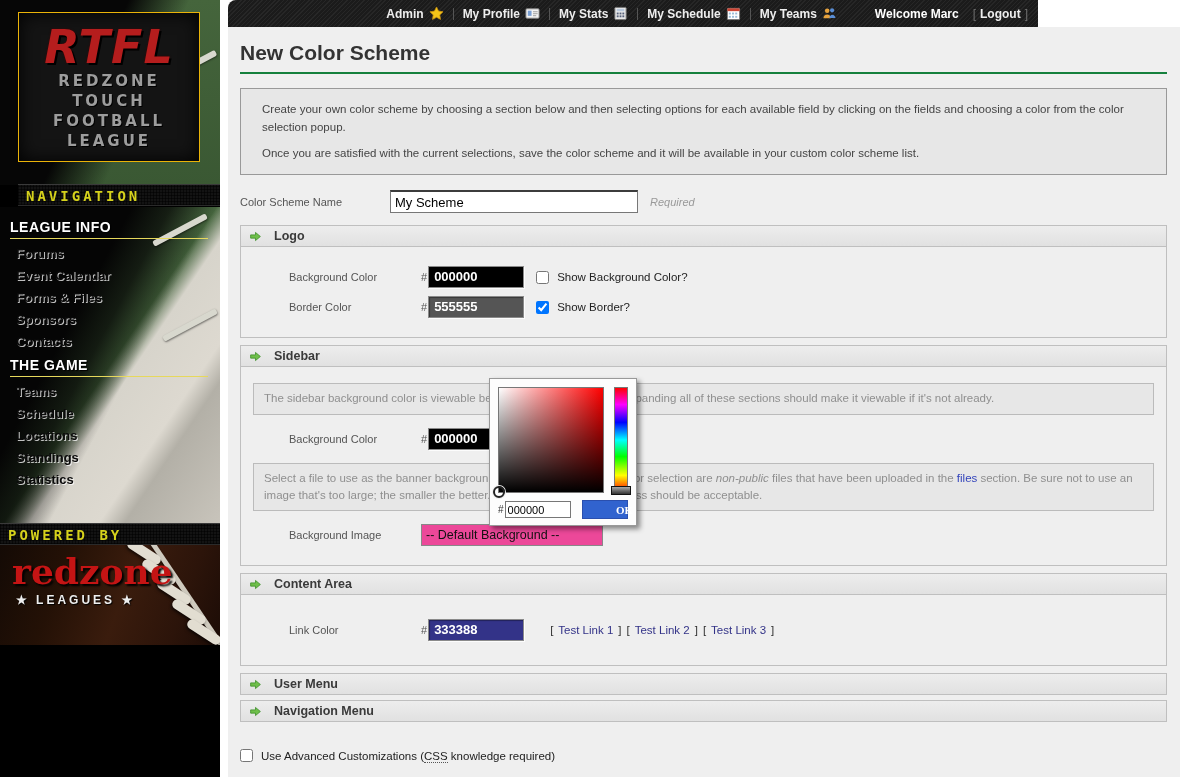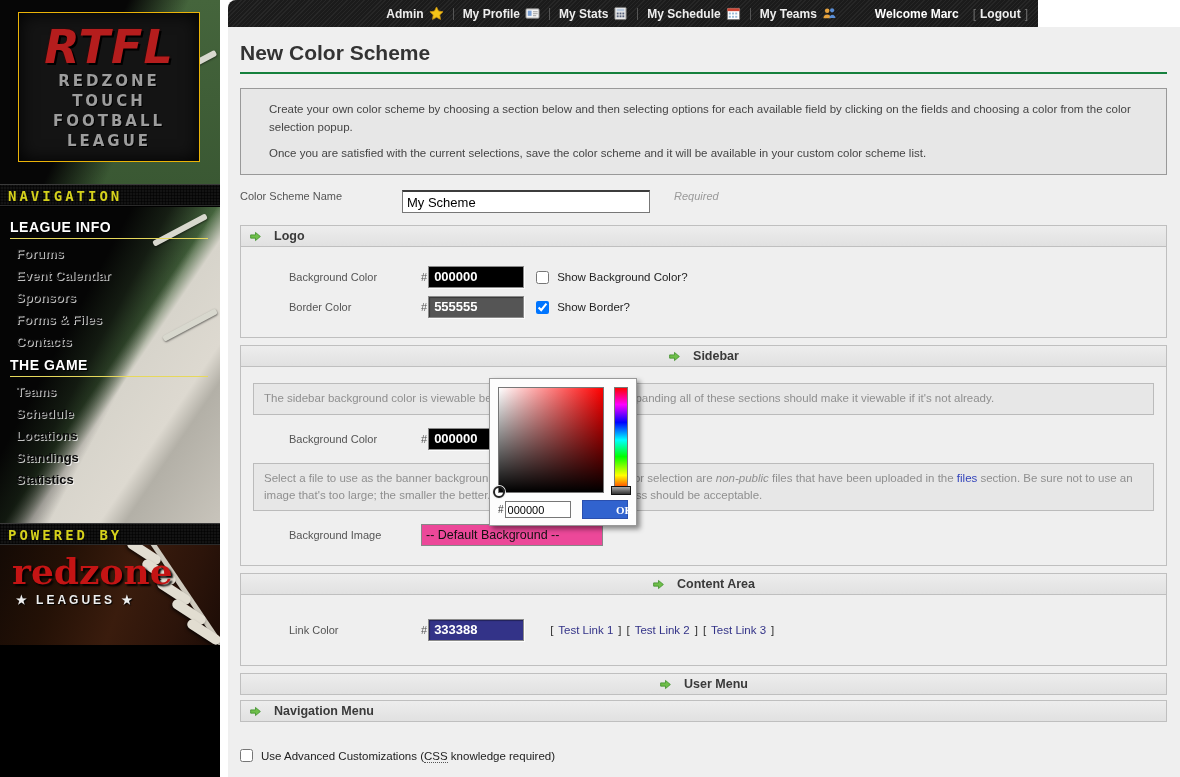--- a/index.html
+++ b/index.html
@@ -18,21 +18,21 @@
   .sb-logo-acronym{font-family:"DejaVu Sans",sans-serif;font-weight:900;font-style:italic;
     font-size:46px;line-height:48px;color:#b51d1d;letter-spacing:1px;text-shadow:2px 2px 0 #000,0 0 2px #400;}
   .sb-logo-line{font-family:"DejaVu Sans",sans-serif;font-weight:700;font-size:15px;line-height:20px;
     color:#9d9d9d;letter-spacing:3px;text-shadow:1px 1px 0 #000;}
   .led-bar{position:absolute;left:0;width:220px;height:22px;background:#131313;
     background-image:repeating-linear-gradient(90deg,rgba(0,0,0,.55) 0 1px,transparent 1px 3px),
                      repeating-linear-gradient(0deg,rgba(0,0,0,.55) 0 1px,transparent 1px 3px);
     border-top:1px solid #3a3a3a;border-bottom:1px solid #2a2a2a;
     font-family:"DejaVu Sans Mono",monospace;font-weight:700;font-size:14px;line-height:22px;
     color:#d6d21c;letter-spacing:3px;padding-left:8px;box-sizing:border-box;}
-  #led-nav{top:184px;}
+  #led-nav{top:184px;margin-left:18px;}
   #led-pow{top:523px;}
   .sb-nav-bg{position:absolute;left:0;top:207px;width:220px;height:316px;
     background:linear-gradient(118deg,#050505 0%,#050505 34%,rgba(5,5,5,.75) 44%,rgba(5,5,5,0) 56%),
                linear-gradient(124deg,rgba(0,0,0,0) 0%,rgba(0,0,0,0) 50%,#d7d4cb 56%,#ddd9d0 72%,#b3b0a7 78%,#c8c4bb 100%),
                linear-gradient(#46663e,#35502e);}
   .sb-nav{position:absolute;left:0;top:207px;width:220px;height:316px;padding:8px 0 0 10px;box-sizing:border-box;}
   .sb-h{width:198px;color:#fff;font-size:14px;font-weight:700;letter-spacing:.5px;
     text-shadow:1px 1px 1px #000;padding:4px 0 3px;border-bottom:1px solid #e6d85c;margin-bottom:4px;}
   .sb-link{display:block;font-size:13px;font-weight:700;color:#0a0a0a;
     text-shadow:1px 1px 0 rgba(255,255,255,.75);padding:3px 0 4px 6px;text-decoration:none;cursor:pointer;}
@@ -61,33 +61,33 @@
   .tb-welcome{margin-left:38px;color:#fff;white-space:nowrap;}
   .tb-logout{margin-left:14px;display:flex;gap:4px;align-items:center;cursor:pointer;white-space:nowrap;}
   .tb-bracket{color:#6f6f6f;font-weight:400;}
 
   
   #content{position:absolute;left:228px;top:27px;width:952px;height:750px;box-sizing:border-box;
     background:#efefef;padding:0 13px 0 12px;color:#333;}
   #page-title{margin-top:14px;font-size:21px;font-weight:700;color:#333;
     padding-bottom:7px;border-bottom:2px solid #15803d;}
   .info-box{margin-top:14px;border:1px solid #999;background:#e7e7e7;padding:4px 12px;}
-  .info-box p{font-size:11.5px;color:#444;line-height:1.55;margin:8px 16px;}
-  .field-row{display:flex;margin-top:15px;gap:12px;}
+  .info-box p{font-size:11.5px;color:#444;line-height:1.55;margin:8px 9px;}
+  .field-row{display:flex;align-items:center;margin-top:15px;}
   .field-label{width:150px;font-size:11px;color:#555;flex:none;}
   #name-input{width:238px;height:16px;border:1px solid #777;border-top:2px solid #3c3c3c;
     padding:2px 4px;font-size:13px;font-family:"Liberation Sans",sans-serif;color:#000;background:#fff;}
   .required-note{font-style:italic;color:#999;font-size:11px;margin-left:12px;}
 
   .sec-header{margin-top:12px;height:22px;box-sizing:border-box;display:flex;align-items:center;
     background:linear-gradient(#ededed,#e1e1e1);border:1px solid #bfbfbf;padding:0 8px;cursor:pointer;}
   .sec-header .arrow{width:13px;height:13px;margin-right:12px;flex:none;}
   .sec-title{font-size:12.5px;font-weight:700;color:#3a3a3a;}
   .sec-body{border:1px solid #bfbfbf;border-top:none;padding:12px;background:#efefef;}
-  .sec-gap{margin-top:7px;justify-content:center;}
+  .sec-gap{margin-top:7px;}
 
   .swatch-row{display:flex;align-items:center;min-height:24px;margin:6px 0;}
   .swatch-label{width:132px;font-size:11px;color:#555;flex:none;padding-left:36px;}
   .hash{font-size:11px;color:#555;margin-right:1px;}
   .swatch{width:84px;height:16px;padding:2px 5px;font-size:13px;font-weight:700;color:#fff;
     border:1px solid #8a8a8a;box-shadow:1px 1px 0 rgba(255,255,255,.8), inset 1px 1px 1px rgba(0,0,0,.35);
     cursor:pointer;line-height:16px;}
   .cb{margin-left:12px;width:13px;height:13px;}
   .cb-label{font-size:11.5px;color:#222;margin-left:5px;}
 
@@ -143,22 +143,22 @@
     <div class="led-bar" id="led-nav">NAVIGATION</div>
 
     <div class="sb-nav-bg">
       <div class="yard-dash" style="left:150px;top:20px;width:60px;height:6px;transform:rotate(-28deg);"></div>
       <div class="yard-dash" style="left:160px;top:115px;width:60px;height:6px;transform:rotate(-28deg);"></div>
     </div>
     <div class="sb-nav">
       <div class="sb-h">LEAGUE INFO</div>
       <a class="sb-link">Forums</a>
       <a class="sb-link">Event Calendar</a>
+      <a class="sb-link">Forms &amp; Files</a>
       <a class="sb-link">Sponsors</a>
-      <a class="sb-link">Forms &amp; Files</a>
       <a class="sb-link">Contacts</a>
       <div class="sb-h">THE GAME</div>
       <a class="sb-link">Teams</a>
       <a class="sb-link">Schedule</a>
       <a class="sb-link">Locations</a>
       <a class="sb-link">Standings</a>
       <a class="sb-link">Statistics</a>
     </div>
 
     <div class="led-bar" id="led-pow">POWERED BY</div>

